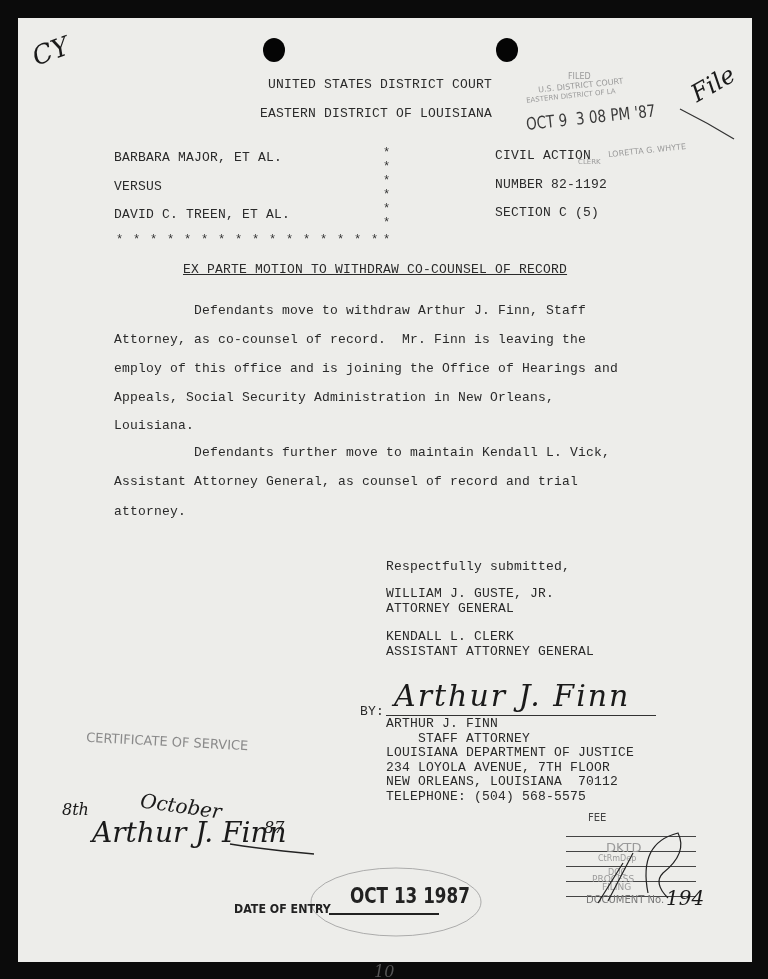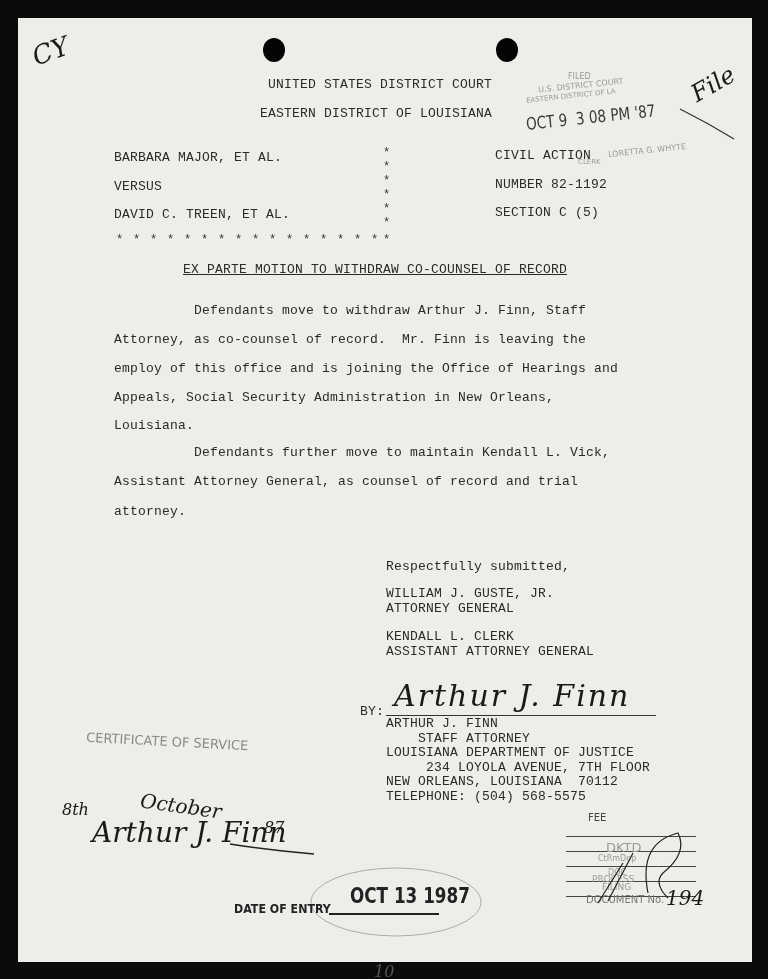--- a/index.html
+++ b/index.html
@@ -101,21 +101,21 @@
     <div class="abs mono" style="left:368px; top:612px; line-height:14px;">KENDALL L. CLERK</div>
     <div class="abs mono" style="left:368px; top:627px; line-height:14px;">ASSISTANT ATTORNEY GENERAL</div>
 
     <div class="abs mono" style="left:342px; top:686px;">BY:</div>
     <div style="position:absolute; left:368px; top:697px; width:270px; border-top:1px solid #333;"></div>
     <div class="abs hand" style="left:376px; top:660px; font-size:30px; letter-spacing:2px;">Arthur J. Finn</div>
 
     <div class="abs mono" style="left:368px; top:699px; line-height:14px;">ARTHUR J. FINN</div>
     <div class="abs mono" style="left:368px; top:714px; line-height:14px;margin-left:32px;">STAFF ATTORNEY</div>
     <div class="abs mono" style="left:368px; top:728px; line-height:14px;">LOUISIANA DEPARTMENT OF JUSTICE</div>
-    <div class="abs mono" style="left:368px; top:743px; line-height:14px;margin-left:40px;">234 LOYOLA AVENUE, 7TH FLOOR</div>
+    <div class="abs mono" style="left:368px; top:743px; line-height:14px;">234 LOYOLA AVENUE, 7TH FLOOR</div>
     <div class="abs mono" style="left:368px; top:757px; line-height:14px;">NEW ORLEANS, LOUISIANA  70112</div>
     <div class="abs mono" style="left:368px; top:772px; line-height:14px;">TELEPHONE: (504) 568-5575</div>
   </div>
 
   <div>
     <div class="abs stamp" style="left:68px; top:716px; font-size:13px; color:#8a8a8a; transform:rotate(3deg);">CERTIFICATE OF SERVICE</div>
     <div class="abs hand" style="left:44px; top:782px; font-size:16px;">8th</div>
     <div class="abs hand" style="left:122px; top:776px; font-size:20px; transform:rotate(8deg);">October</div>
     <div class="abs hand" style="left:246px; top:800px; font-size:16px;">87</div>
     <div class="abs hand" style="left:74px; top:798px; font-size:28px;">Arthur J. Finn</div>

